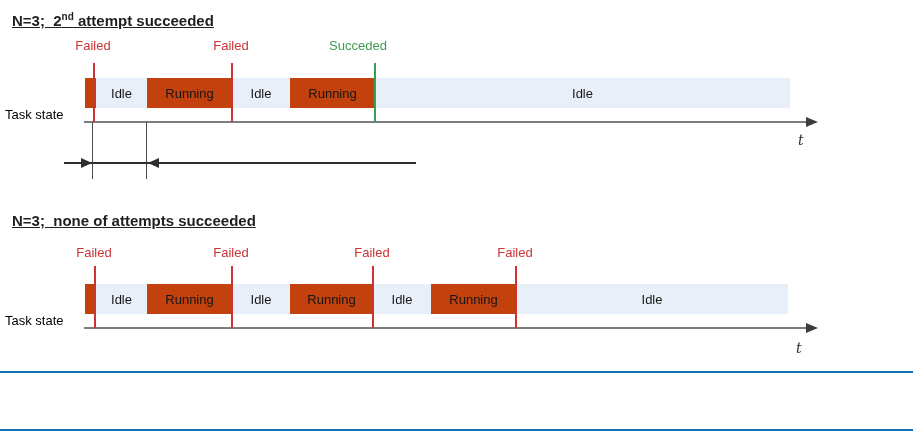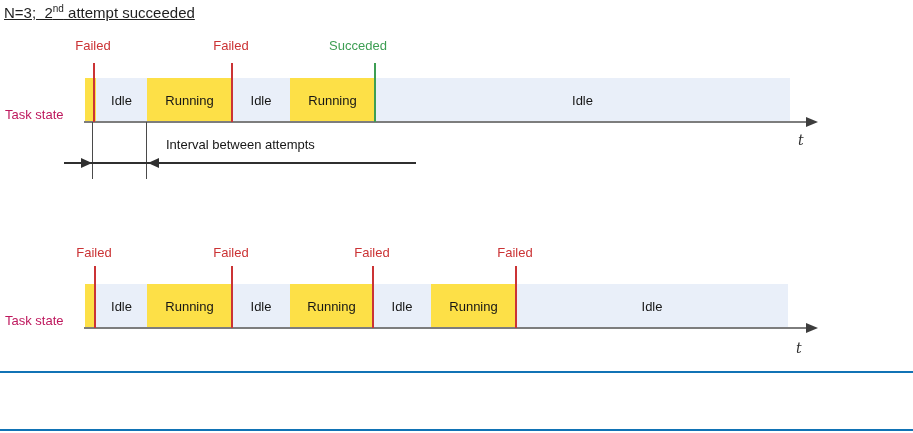--- a/index.html
+++ b/index.html
@@ -3,42 +3,42 @@
 <meta charset="utf-8">
 <style>
   html,body { margin:0; padding:0; background:#ffffff; }
   .page {
     position:relative; width:913px; height:433px; background:#ffffff;
     font-family:"Liberation Sans", sans-serif; overflow:hidden;
   }
   .diagram { position:absolute; inset:0; }
 
   .title {
-    position:absolute; margin:0; font-weight:normal; font-size:15px;
+    position:absolute; margin:8px; font-weight:bold; font-size:15px;
     color:#1f1f1f; text-decoration:underline; white-space:pre;
   }
   .title sup { font-size:10px; }
   .d1 .title { left:4px; top:3px; }
   .d2 .title { left:4px; top:203px; }
 
-  .task-state { position:absolute; font-size:13px; color:#be185d; }
+  .task-state { position:absolute; font-size:13px; color:#000000; }
   .d1 .task-state { left:5px; top:107px; }
   .d2 .task-state { left:5px; top:313px; }
 
-  .bar { position:absolute; height:44px; }
+  .bar { position:absolute; height:30px; }
   .d1 .bar { left:85px; top:78px; width:705px; }
   .d2 .bar { left:85px; top:284px; width:703px; }
 
   .seg {
     position:absolute; top:0; bottom:0;
     display:flex; align-items:center; justify-content:center;
     font-size:13px; color:#161616; white-space:nowrap; overflow:hidden;
   }
   .seg-idle    { background:#e9eff9; }
-  .seg-running { background:#fde047; }
+  .seg-running { background:#c2410c; }
 
   .marker-line { position:absolute; width:2px; }
   .marker-failed    { background:#cb3335; }
   .marker-succeeded { background:#3d9e53; }
 
   .marker-label {
     position:absolute; transform:translateX(-50%);
     font-size:13px; white-space:nowrap;text-align:center;
   }
   .label-failed    { color:#cb3335; }
@@ -101,30 +101,30 @@
 
     <div class="axis"></div>
     <div class="axis-arrow"></div>
     <div class="t-label">t</div>
 
     <div class="iv-tick iv-tick-1"></div>
     <div class="iv-tick iv-tick-2"></div>
     <div class="iv-line"></div>
     <div class="iv-arrow iv-arrow-right"></div>
     <div class="iv-arrow iv-arrow-left"></div>
-    <div class="iv-label">Interval between attempts</div>
   <div class="marker-line marker-failed" style="left: 93px; top: 63px; height: 59px;"></div>
       <div class="marker-label label-failed" style="left: 93px; top: 38px;">Failed</div>
       <div class="marker-line marker-failed" style="left: 231px; top: 63px; height: 59px;"></div>
       <div class="marker-label label-failed" style="left: 231px; top: 38px;">Failed</div>
       <div class="marker-line marker-succeeded" style="left: 374px; top: 63px; height: 59px;"></div>
       <div class="marker-label label-succeeded" style="left: 358px; top: 38px;">Succeded</div>
     </section>
 
   <section class="diagram d2">
+    <h3 class="title"><span>N=3;&nbsp;&nbsp;none of attempts succeeded</span><sup></sup><span></span></h3>
 
     <div class="task-state">Task state</div>
 
     <div class="bar">
         <div class="seg seg-running" style="left: 0px; width: 11px;"></div>
         <div class="seg seg-idle" style="left: 11px; width: 51px;">Idle</div>
         <div class="seg seg-running" style="left: 62px; width: 85px;">Running</div>
         <div class="seg seg-idle" style="left: 147px; width: 58px;">Idle</div>
         <div class="seg seg-running" style="left: 205px; width: 83px;">Running</div>
         <div class="seg seg-idle" style="left: 288px; width: 58px;">Idle</div>

